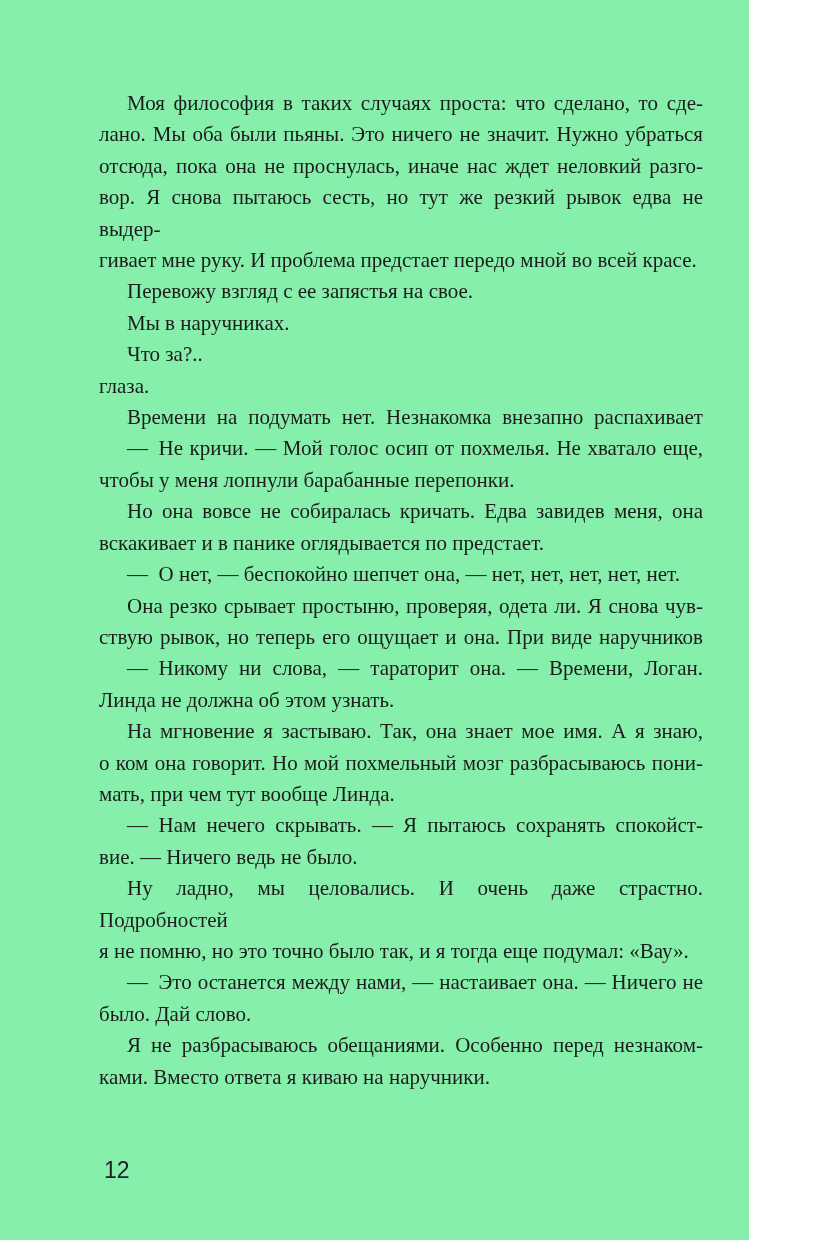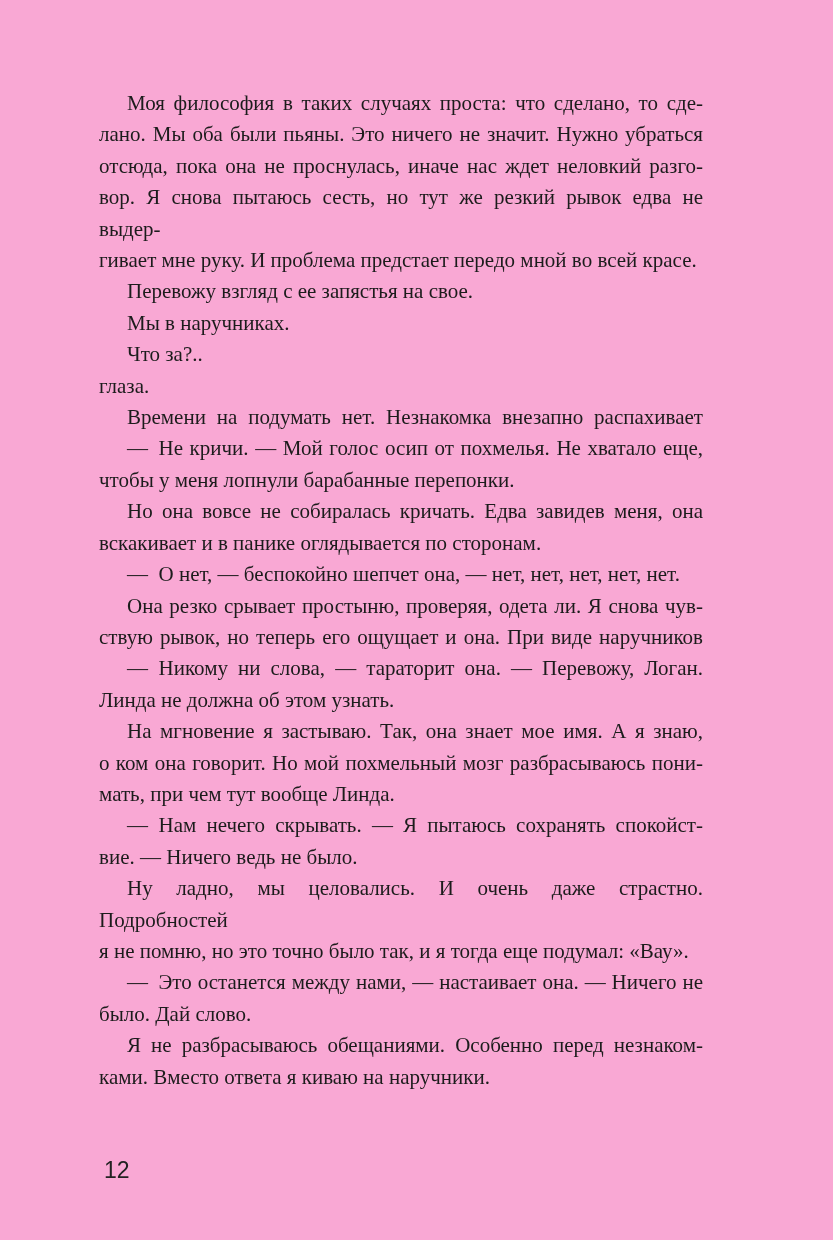--- a/index.html
+++ b/index.html
@@ -2,23 +2,23 @@
 <html lang="ru"><head>
 <meta charset="utf-8">
 <style>
   html, body {
     margin: 0;
     padding: 0;
     background: #ffffff;
   }
   .book-page {
     position: relative;
-    width: 833px;
+    width: 749px;
     height: 1240px;
-    background: #f9a8d4;
+    background: #86efac;
     overflow: hidden;
     font-family: "Liberation Serif", "DejaVu Serif", serif;
   }
   .text-block {
     position: absolute;
     left: 99px;
     top: 88px;
     width: 604px;
     color: #1c1c1c;
     font-size: 21px;
@@ -72,31 +72,31 @@
       <div class="paragraph">
         <div class="line last">глаза.</div>
         <div class="line first">Времени на подумать нет. Незнакомка внезапно распахивает</div>
       </div>
       <div class="paragraph">
         <div class="line first">— Не кричи. — Мой голос осип от похмелья. Не хватало еще,</div>
         <div class="line last">чтобы у меня лопнули барабанные перепонки.</div>
       </div>
       <div class="paragraph">
         <div class="line first">Но она вовсе не собиралась кричать. Едва завидев меня, она</div>
-        <div class="line last">вскакивает и в панике оглядывается по сторонам.</div>
+        <div class="line last">вскакивает и в панике оглядывается по предстает.</div>
       </div>
       <div class="paragraph">
         <div class="line first last">— О нет, — беспокойно шепчет она, — нет, нет, нет, нет, нет.</div>
       </div>
       <div class="paragraph">
         <div class="line first">Она резко срывает простыню, проверяя, одета ли. Я снова чув-</div>
         <div class="line">ствую рывок, но теперь его ощущает и она. При виде наручников</div>
       </div>
       <div class="paragraph">
-        <div class="line first">— Никому ни слова, — тараторит она. — Перевожу, Логан.</div>
+        <div class="line first">— Никому ни слова, — тараторит она. — Времени, Логан.</div>
         <div class="line last">Линда не должна об этом узнать.</div>
       </div>
       <div class="paragraph">
         <div class="line first">На мгновение я застываю. Так, она знает мое имя. А я знаю,</div>
         <div class="line">о ком она говорит. Но мой похмельный мозг разбрасываюсь пони-</div>
         <div class="line last">мать, при чем тут вообще Линда.</div>
       </div>
       <div class="paragraph">
         <div class="line first">— Нам нечего скрывать. — Я пытаюсь сохранять спокойст-</div>
         <div class="line last">вие. — Ничего ведь не было.</div>

